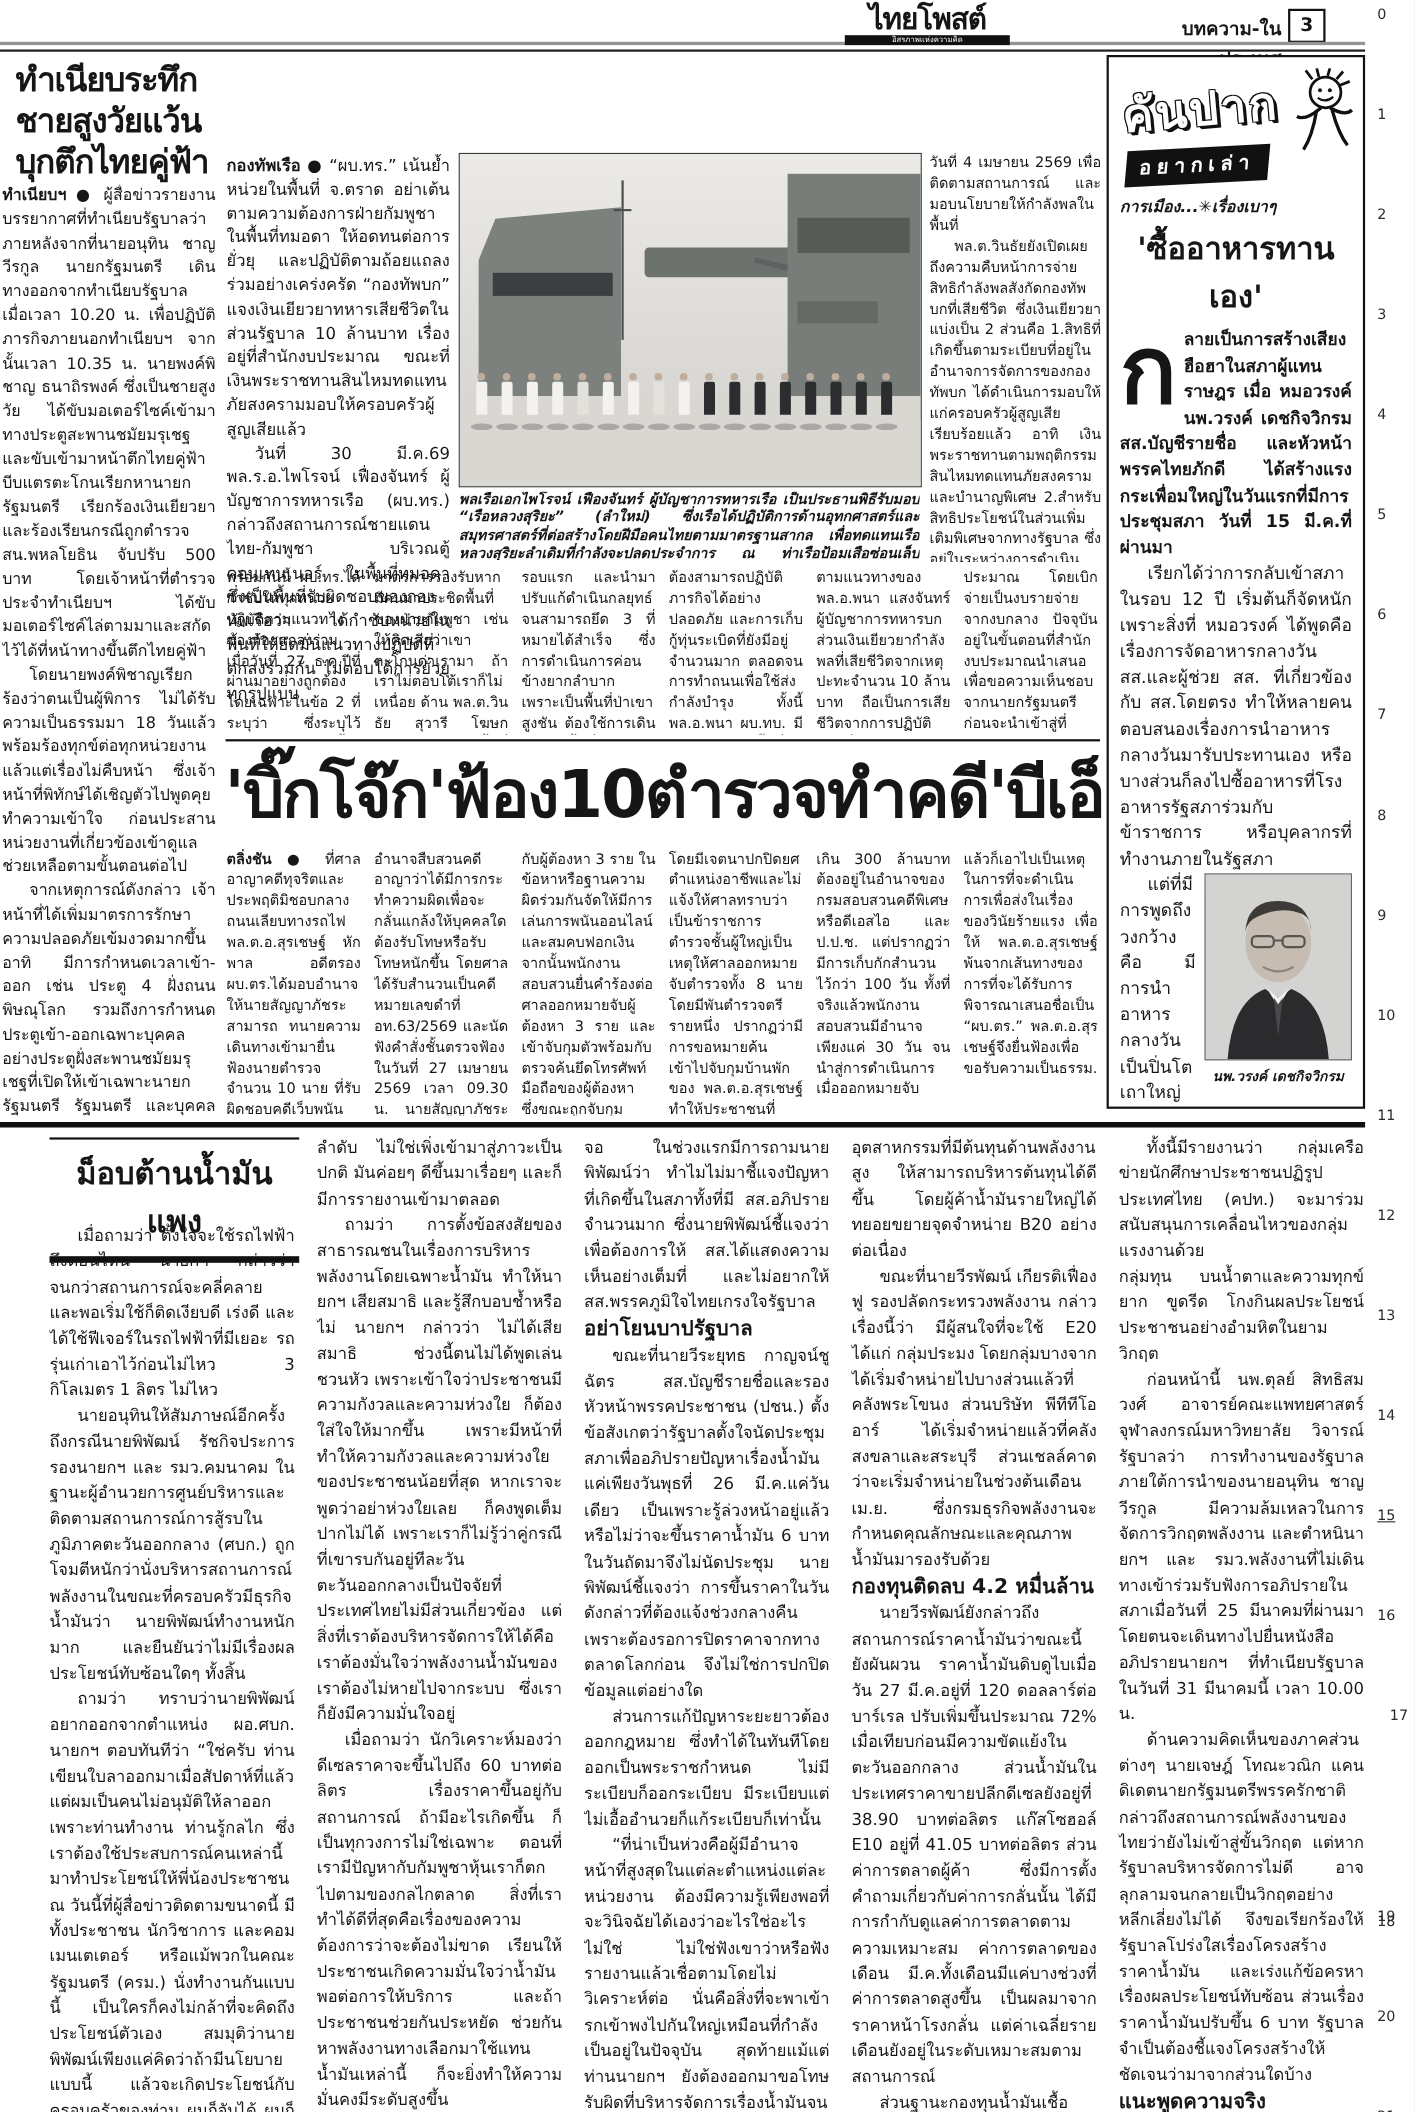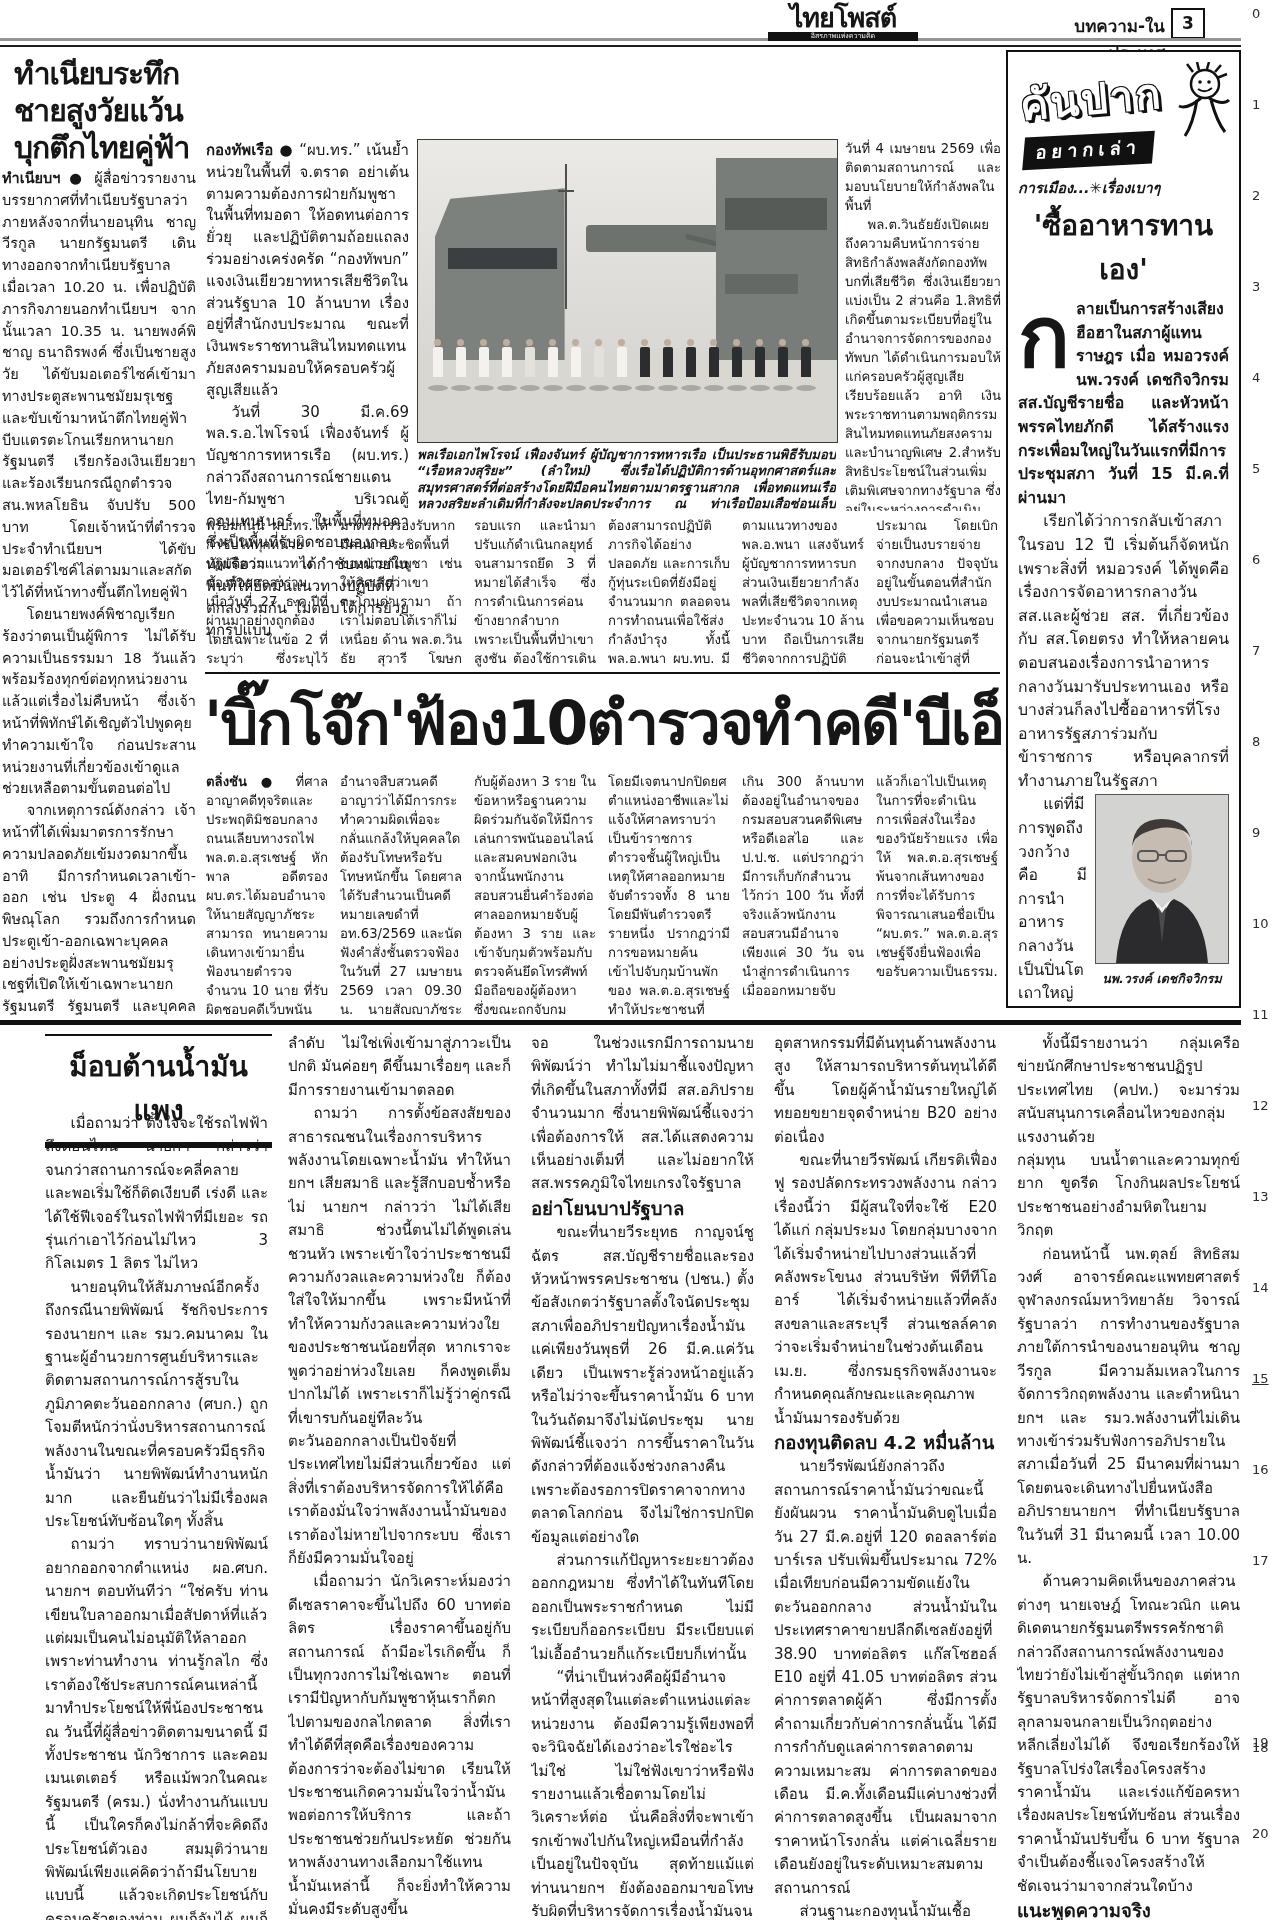--- a/index.html
+++ b/index.html
@@ -109,21 +109,21 @@
       <div class="ruler-mark" style="top: 643px;">7</div>
       <div class="ruler-mark" style="top: 734px;">8</div>
       <div class="ruler-mark" style="top: 825px;">9</div>
       <div class="ruler-mark" style="top: 916px;">10</div>
       <div class="ruler-mark" style="top: 1007px;">11</div>
       <div class="ruler-mark" style="top: 1098px;">12</div>
       <div class="ruler-mark" style="top: 1189px;">13</div>
       <div class="ruler-mark" style="top: 1280px;">14</div>
       <div class="ruler-mark" style="top: 1371px; text-decoration: underline;">15</div>
       <div class="ruler-mark" style="top: 1462px;">16</div>
-      <div class="ruler-mark" style="top: 1553px;">17</div>
+      <div class="ruler-mark" style="top: 1553px; text-align: right;">17</div>
       <div class="ruler-mark" style="top: 1740px;">18</div>
       <div class="ruler-mark" style="top: 1735px;">19</div>
       <div class="ruler-mark" style="top: 1826px;">20</div>
       <div class="ruler-mark" style="top: 1917px;">21</div>
     </div>
 
   <div class="lh-line" style="top:56px">ทำเนียบระทึก</div>
   <div class="lh-line" style="top:93px">ชายสูงวัยแว้น</div>
   <div class="lh-line" style="top:130px">บุกตึกไทยคู่ฟ้า</div>
   <div class="left-body" id="left-body">

